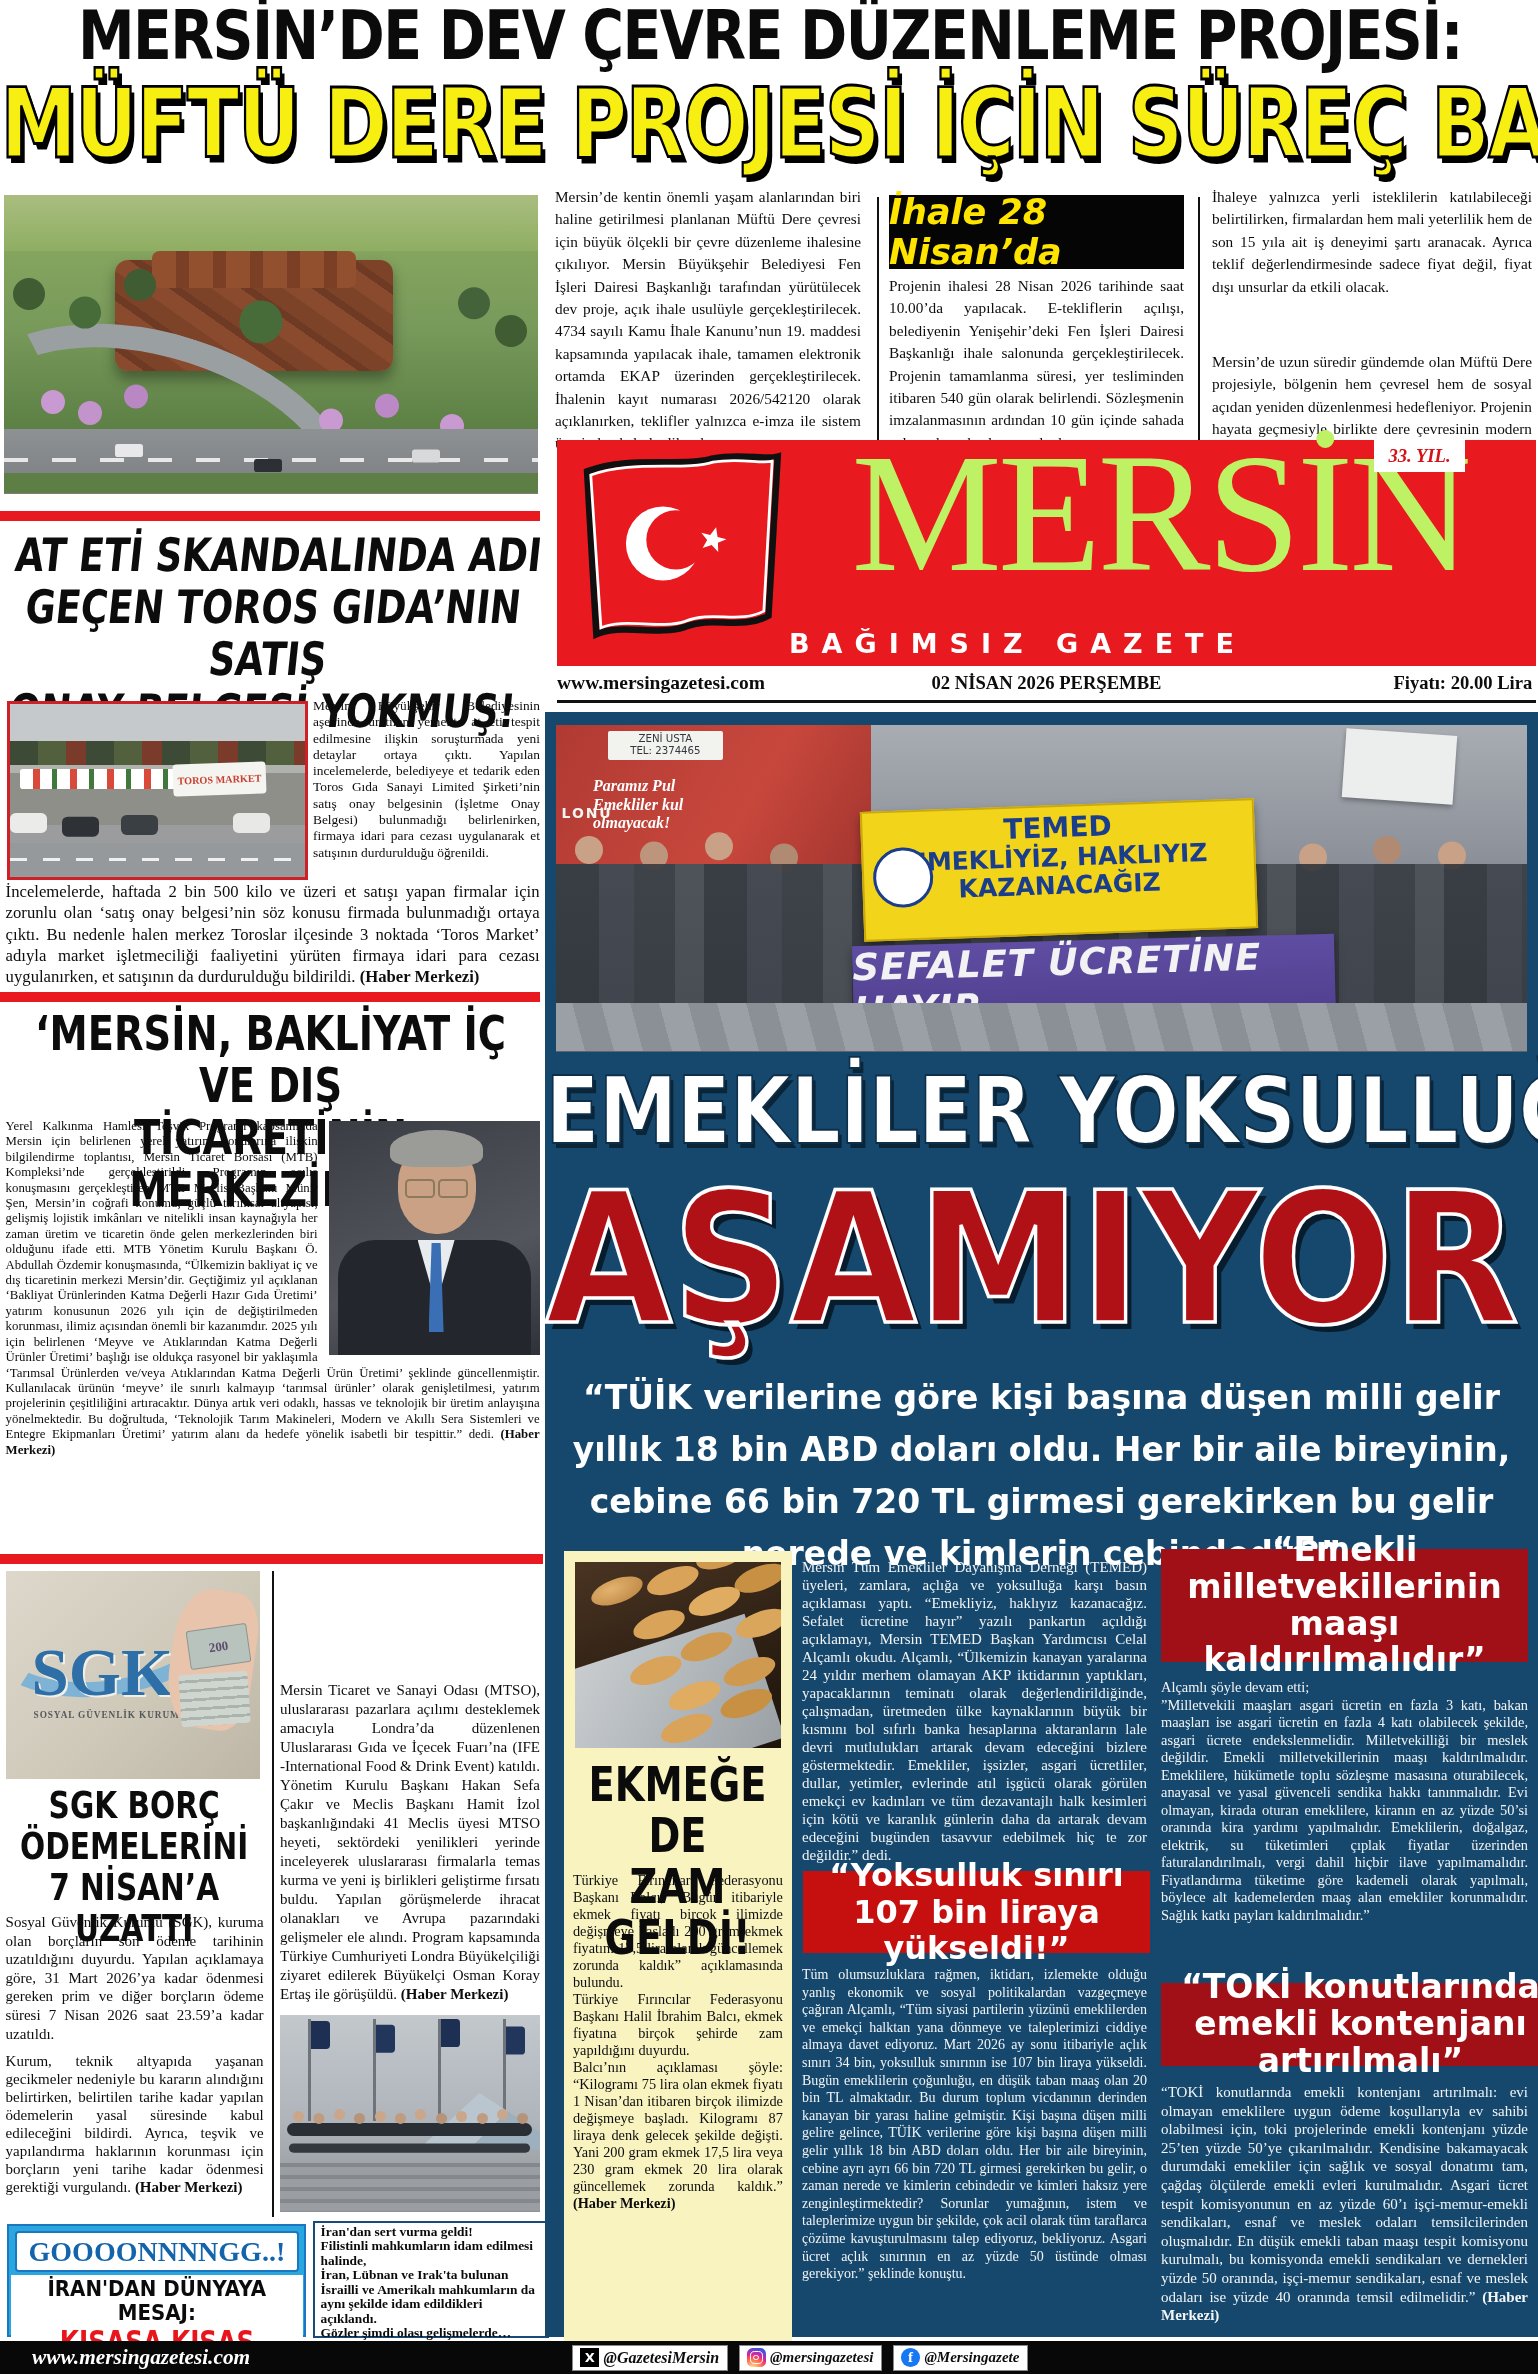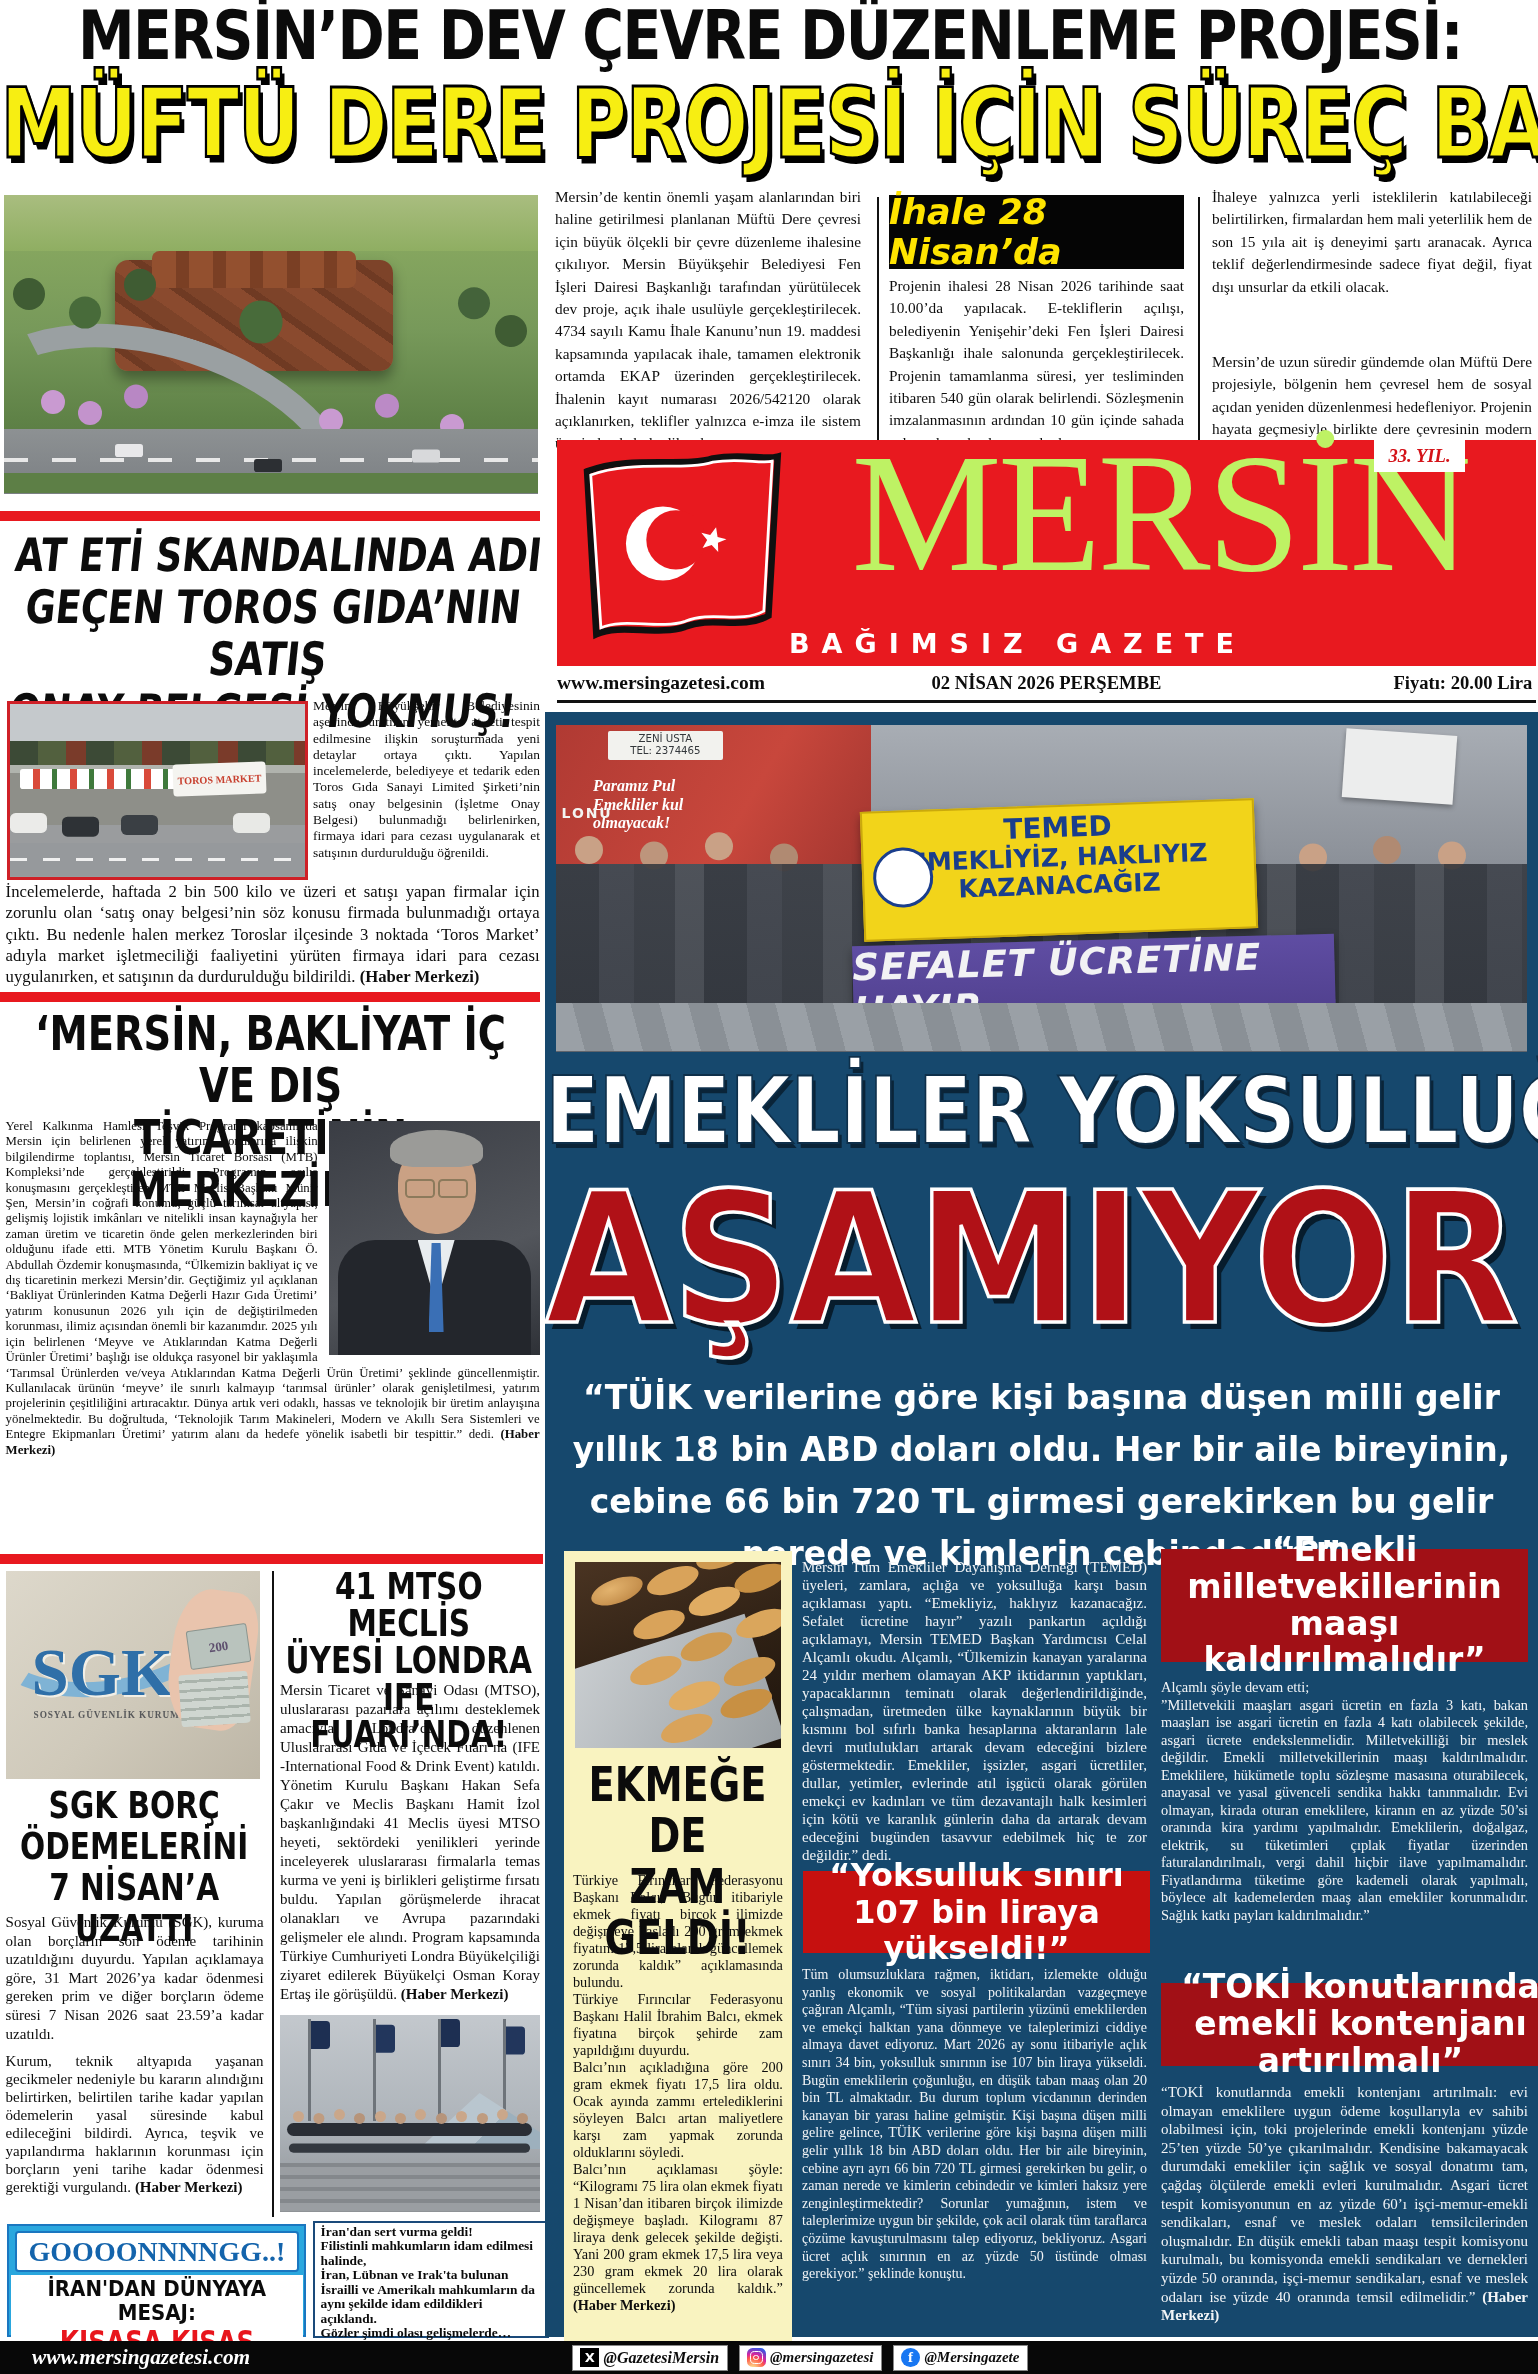--- a/index.html
+++ b/index.html
@@ -119,27 +119,20 @@
   <div class="abs" style="left:0;top:1785px;width:269px;">
     <div class="hl cx80" style="font-size:37px;line-height:41px;color:#0c0c0c;">
       <div>SGK BORÇ</div>
       <div>ÖDEMELERİNİ</div>
       <div>7 NİSAN’A UZATTI</div>
     </div>
   </div>
   <p class="abs body-text" style="left:5.6px;top:1913px;width:258px;margin:0;font-size:15px;line-height:18.6px;">Sosyal Güvenlik Kurumu (SGK), kuruma olan borçların son ödeme tarihinin uzatıldığını duyurdu. Yapılan açıklamaya göre, 31 Mart 2026’ya kadar ödenmesi gereken prim ve diğer borçların ödeme süresi 7 Nisan 2026 saat 23.59’a kadar uzatıldı.</p>
   <p class="abs body-text" style="left:5.6px;top:2052px;width:258px;margin:0;font-size:15px;line-height:18px;"><span>Kurum, teknik altyapıda yaşanan gecikmeler nedeniyle bu kararın alındığını belirtirken, belirtilen tarihe kadar yapılan ödemelerin yasal süresinde kabul edileceğini bildirdi. Ayrıca, teşvik ve yapılandırma haklarının korunması için borçların yeni tarihe kadar ödenmesi gerektiği vurgulandı.</span> <b class="byline">(Haber Merkezi)</b></p>
 
-  <div class="abs" style="left:278px;top:1568px;width:262px;">
-    <div class="hl cx80" style="font-size:37px;line-height:37px;color:#0c0c0c;">
-      <div>41 MTSO MECLİS</div>
-      <div>ÜYESİ LONDRA IFE</div>
-      <div>FUARI’NDA!</div>
-    </div>
-  </div>
   <p class="abs body-text" style="left:280px;top:1681px;width:260px;margin:0;font-size:15px;line-height:19px;"><span>Mersin Ticaret ve Sanayi Odası (MTSO), uluslararası pazarlara açılımı desteklemek amacıyla Londra’da düzenlenen Uluslararası Gıda ve İçecek Fuarı’na (IFE -International Food &amp; Drink Event) katıldı. Yönetim Kurulu Başkanı Hakan Sefa Çakır ve Meclis Başkanı Hamit İzol başkanlığındaki 41 Meclis üyesi MTSO heyeti, sektördeki yenilikleri yerinde inceleyerek uluslararası firmalarla temas kurma ve yeni iş birlikleri geliştirme fırsatı buldu. Yapılan görüşmelerde ihracat olanakları ve Avrupa pazarındaki gelişmeler ele alındı. Program kapsamında Türkiye Cumhuriyeti Londra Büyükelçiliği ziyaret edilerek Büyükelçi Osman Koray Ertaş ile görüşüldü.</span> <b class="byline">(Haber Merkezi)</b></p>
   <div class="abs photo" style="left:280px;top:2015px;width:260px;height:197px;background:linear-gradient(180deg,#c3c8cd 0%,#aeb4ba 55%,#8e9296 100%);">
     <div class="abs" style="left:28px;top:3.7px;width:2.8px;height:102px;background:#6e747a;box-shadow:65px 0 0 #6e747a,130px 0 0 #6e747a,195px 0 0 #6e747a;"></div>
     <div class="abs" style="left:31px;top:5.6px;width:18.6px;height:28px;background:#1d2f52;border-radius:0 3.7px 3.7px 0;box-shadow:65px 3.7px 0 #22365c,130px -1.9px 0 #1d2f52,195px 5.6px 0 #22365c;"></div>
     <div class="abs" style="left:139px;top:78px;width:121px;height:56px;background:linear-gradient(135deg,#b9c6cf 0 60%,#9db0bd 60% 100%);clip-path:polygon(0 100%,50% 0,100% 70%,100% 100%);"></div>
     <div class="abs" style="left:7.4px;top:108px;width:245px;height:13px;border-radius:6.5px;background:#2a2e35;box-shadow:0 18.6px 0 -1.9px #33383f,0 37px 0 -3.7px #3c4148;"></div>
     <div class="abs" style="left:13px;top:96px;width:11px;height:11px;border-radius:50%;background:#caa78a;box-shadow:20.4px 1.9px 0 #bf9c80,41px -1.9px 0 #caa78a,61px 1.9px 0 #b6947a,82px 0 0 #caa78a,102px 1.9px 0 #bf9c80,122px -1.9px 0 #caa78a,143px 1.9px 0 #b6947a,163px 0 0 #caa78a,184px 1.9px 0 #bf9c80,204px -1.9px 0 #caa78a,224px 1.9px 0 #b6947a;"></div>
     <div class="abs" style="left:0;top:148px;width:260px;height:48px;background:repeating-linear-gradient(0deg,#9a9ea2 0 8.3px,#84888c 8.3px 12px);"></div>
   </div>
 
@@ -227,21 +220,20 @@
       </div>
       <div style="position:absolute;left:0;top:208px;width:228px;">
         <div class="hl cx80" style="font-size:48px;line-height:51px;color:#0b0b0b;">
           <div>EKMEĞE DE</div>
           <div>ZAM GELDİ!</div>
         </div>
       </div>
       <div style="position:absolute;left:9.3px;top:321px;width:210px;font-size:14.3px;line-height:17px;text-align:justify;">
         <p style="margin:0;">Türkiye Fırıncılar Federasyonu Başkanı Balcı, “Bugün itibariyle ekmek fiyatı birçok ilimizde değişmeye başladı 200 gram ekmek fiyatını 17,5 lira olarak güncellemek zorunda kaldık” açıklamasında bulundu.</p>
         <p style="margin:0;">Türkiye Fırıncılar Federasyonu Başkanı Halil İbrahim Balcı, ekmek fiyatına birçok şehirde zam yapıldığını duyurdu.</p>
-        <p style="margin:0;">Balcı’nın açıkladığına göre 200 gram ekmek fiyatı 17,5 lira oldu. Ocak ayında zammı ertelediklerini söyleyen Balcı artan maliyetlere karşı zam yapmak zorunda olduklarını söyledi.</p>
         <p style="margin:0;"><span>Balcı’nın açıklaması şöyle: “Kilogramı 75 lira olan ekmek fiyatı 1 Nisan’dan itibaren birçok ilimizde değişmeye başladı. Kilogramı 87 liraya denk gelecek şekilde değişti. Yani 200 gram ekmek 17,5 lira veya 230 gram ekmek 20 lira olarak güncellemek zorunda kaldık.”</span> <b class="byline">(Haber Merkezi)</b></p>
       </div>
     </div>
 
     <p class="abs navy-text body-text" style="left:257px;top:846px;width:345px;margin:0;font-size:15px;line-height:18px;">Mersin Tüm Emekliler Dayanışma Derneği (TEMED) üyeleri, zamlara, açlığa ve yoksulluğa karşı basın açıklaması yaptı. “Emekliyiz, haklıyız kazanacağız. Sefalet ücretine hayır” yazılı pankartın açıldığı açıklamayı, Mersin TEMED Başkan Yardımcısı Celal Alçamlı okudu. Alçamlı, “Ülkemizin kanayan yaralarına 24 yıldır merhem olamayan AKP iktidarının yaptıkları, yapacaklarının teminatı olarak değerlendirildiğinde, çalışmadan, üretmeden ülke kaynaklarının büyük bir kısmını bol sıfırlı banka hesaplarına aktaranların lale devri mutlulukları artarak devam edeceğini bizlere göstermektedir. Emekliler, işsizler, asgari ücretliler, dullar, yetimler, evlerinde atıl işgücü olarak görülen emekçi ev kadınları ve tüm dezavantajlı halk kesimleri için kötü ve karanlık günlerin daha da artarak devam edeceğini bugünden tasavvur edebilmek hiç te zor değildir.” dedi.</p>
     <div class="abs quote-box" style="left:258px;top:1159px;width:347px;height:82px;background:#c6100f;font-size:32px;line-height:1.15;">
         <span>“Yoksulluk sınırı 107 bin liraya yükseldi!”</span>
       </div>
     <p class="abs navy-text body-text" style="left:257px;top:1254px;width:345px;margin:0;font-size:14px;line-height:17.6px;">Tüm olumsuzluklara rağmen, iktidarı, izlemekte olduğu yanlış ekonomik ve sosyal politikalardan vazgeçmeye çağıran Alçamlı, “Tüm siyasi partilerin yüzünü emeklilerden ve emekçi halktan yana dönmeye ve taleplerimizi ciddiye almaya davet ediyoruz. Mart 2026 ay sonu itibariyle açlık sınırı 34 bin, yoksulluk sınırının ise 107 bin liraya yükseldi. Bugün emeklilerin çoğunluğu, en düşük taban maaş olan 20 bin TL almaktadır. Bu durum toplum vicdanının derinden kanayan bir yarası haline gelmiştir. Kişi başına düşen milli gelire gelince, TÜİK verilerine göre kişi başına düşen milli gelir yıllık 18 bin ABD doları oldu. Her bir aile bireyinin, cebine ayrı ayrı 66 bin 720 TL girmesi gerekirken bu gelir, o zaman nerede ve kimlerin cebindedir ve kimleri haksız yere zenginleştirmektedir? Sorunlar yumağının, istem ve taleplerimize uygun bir şekilde, çok acil olarak tüm taraflarca çözüme kavuşturulmasını talep ediyoruz, bekliyoruz. Asgari ücret açlık sınırının en az yüzde 50 üstünde olması gerekiyor.” şeklinde konuştu.</p>
 

